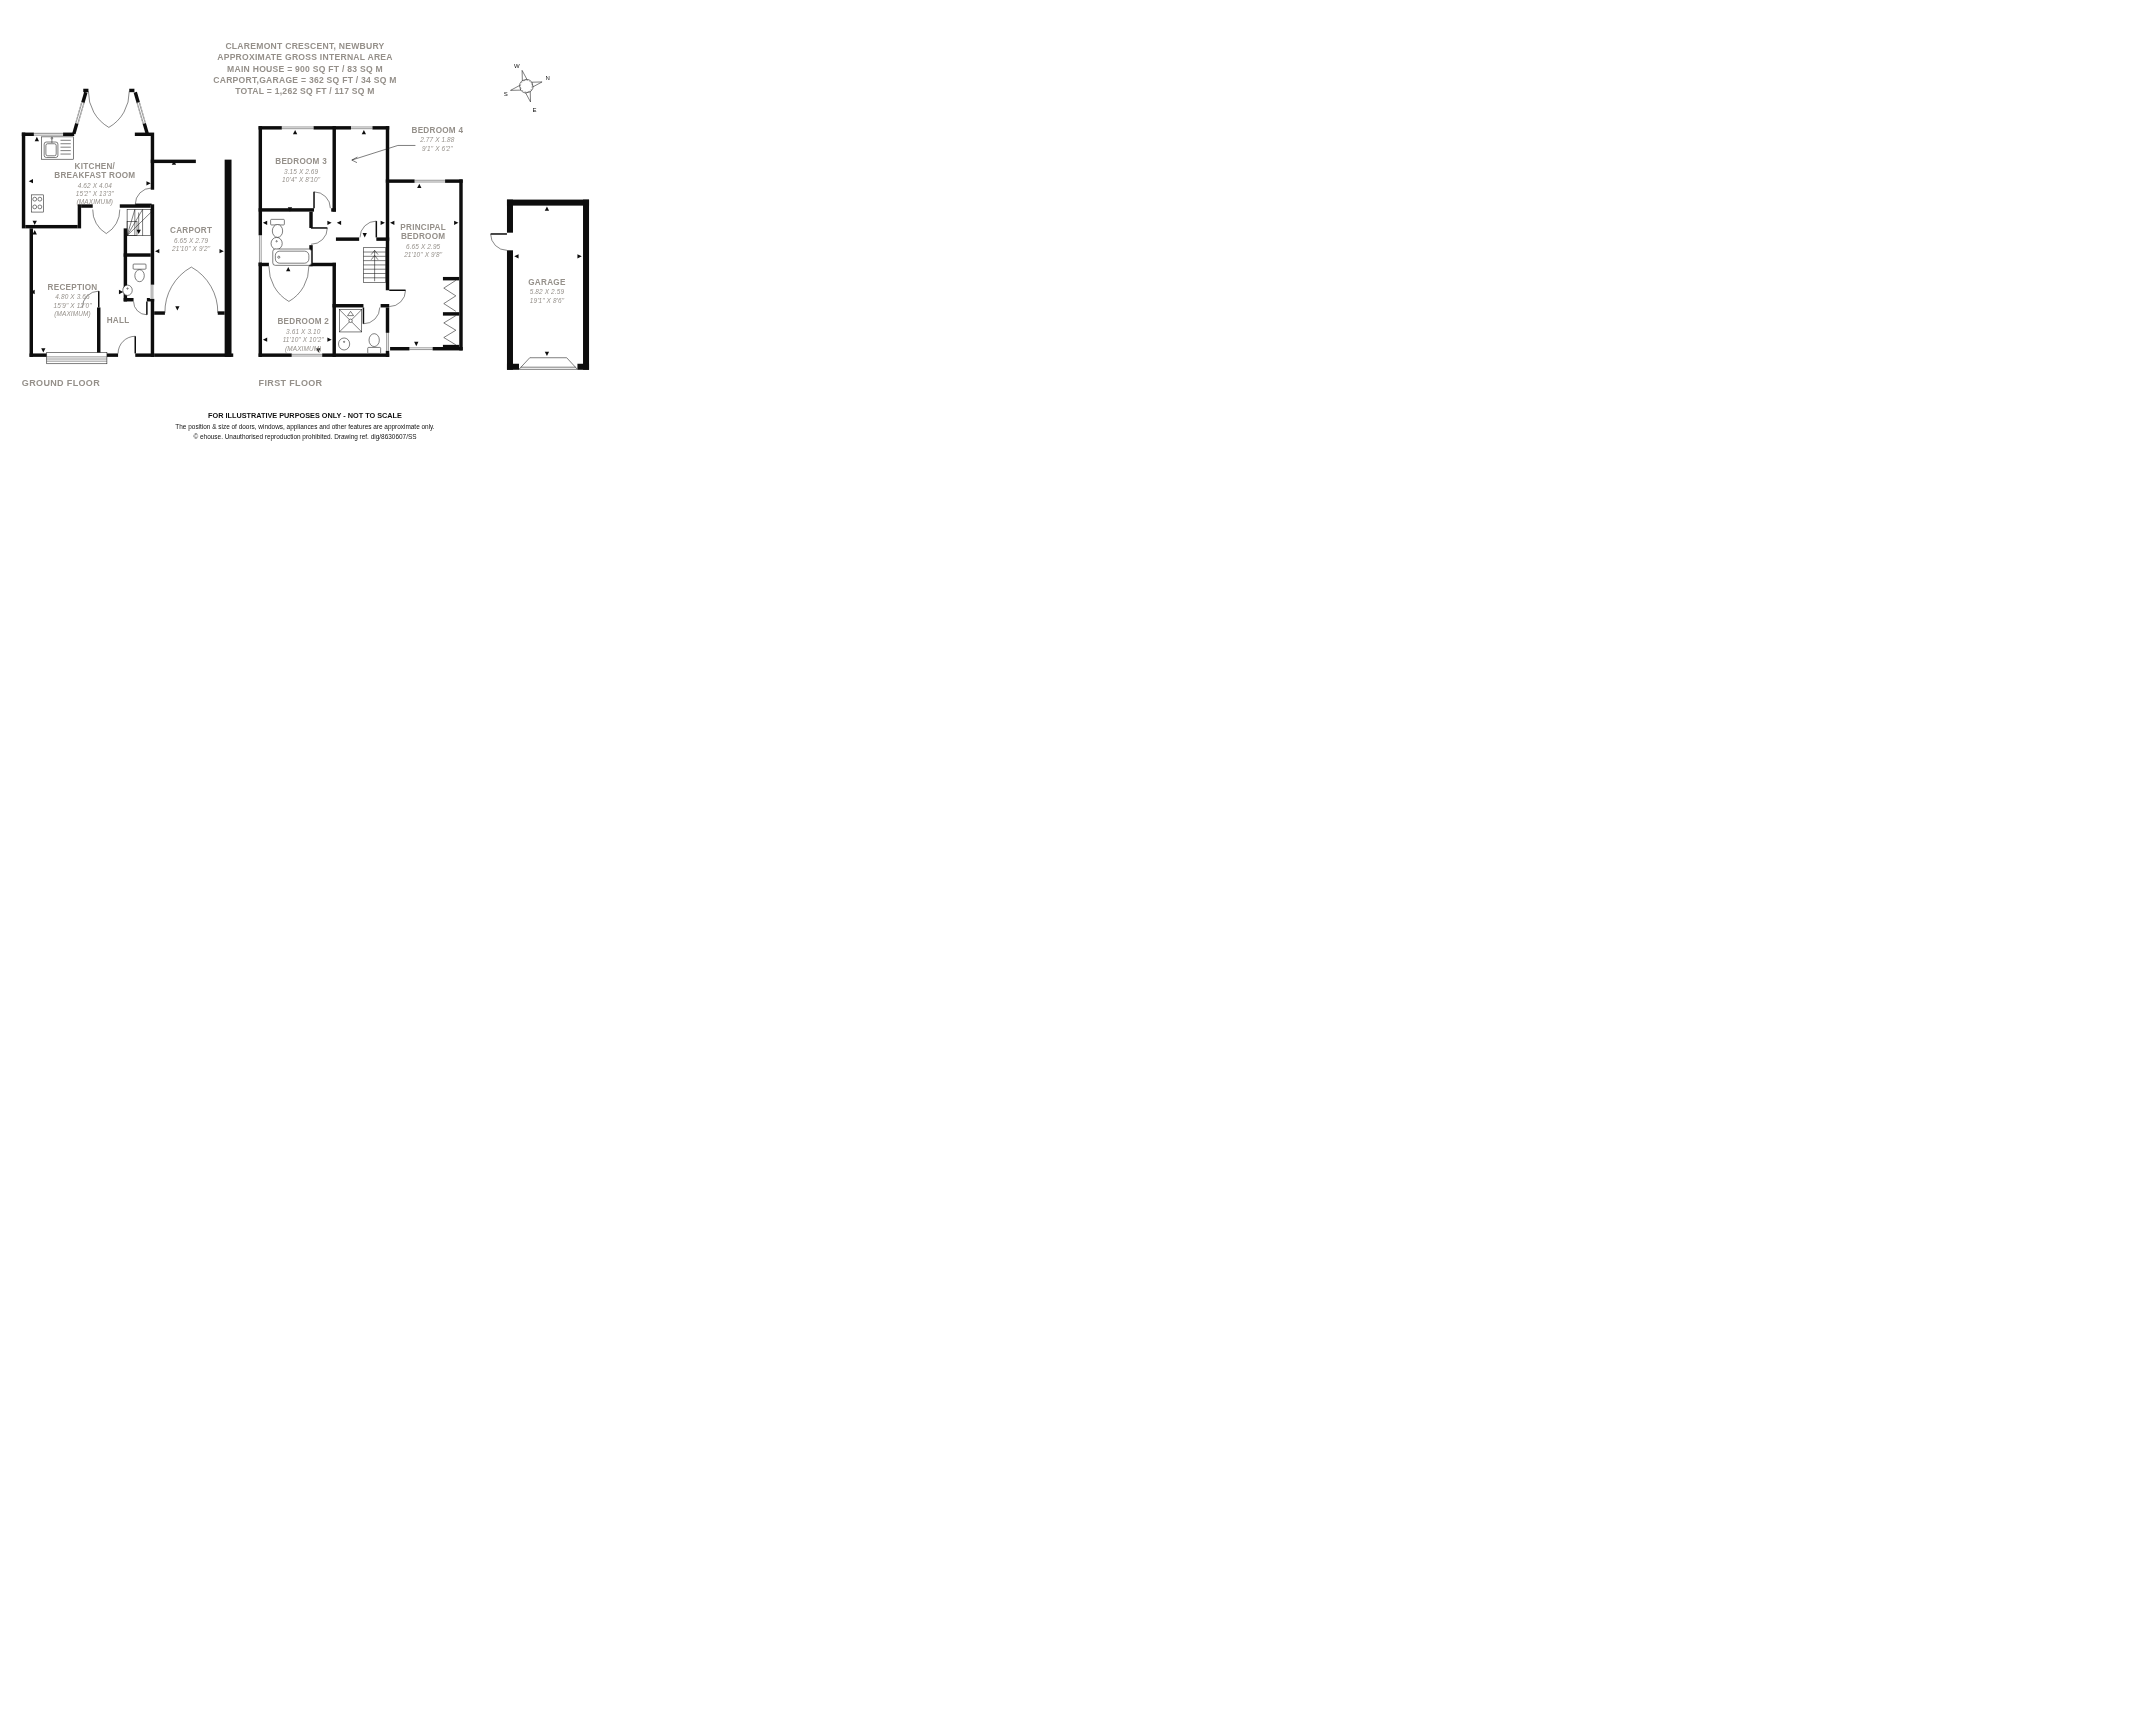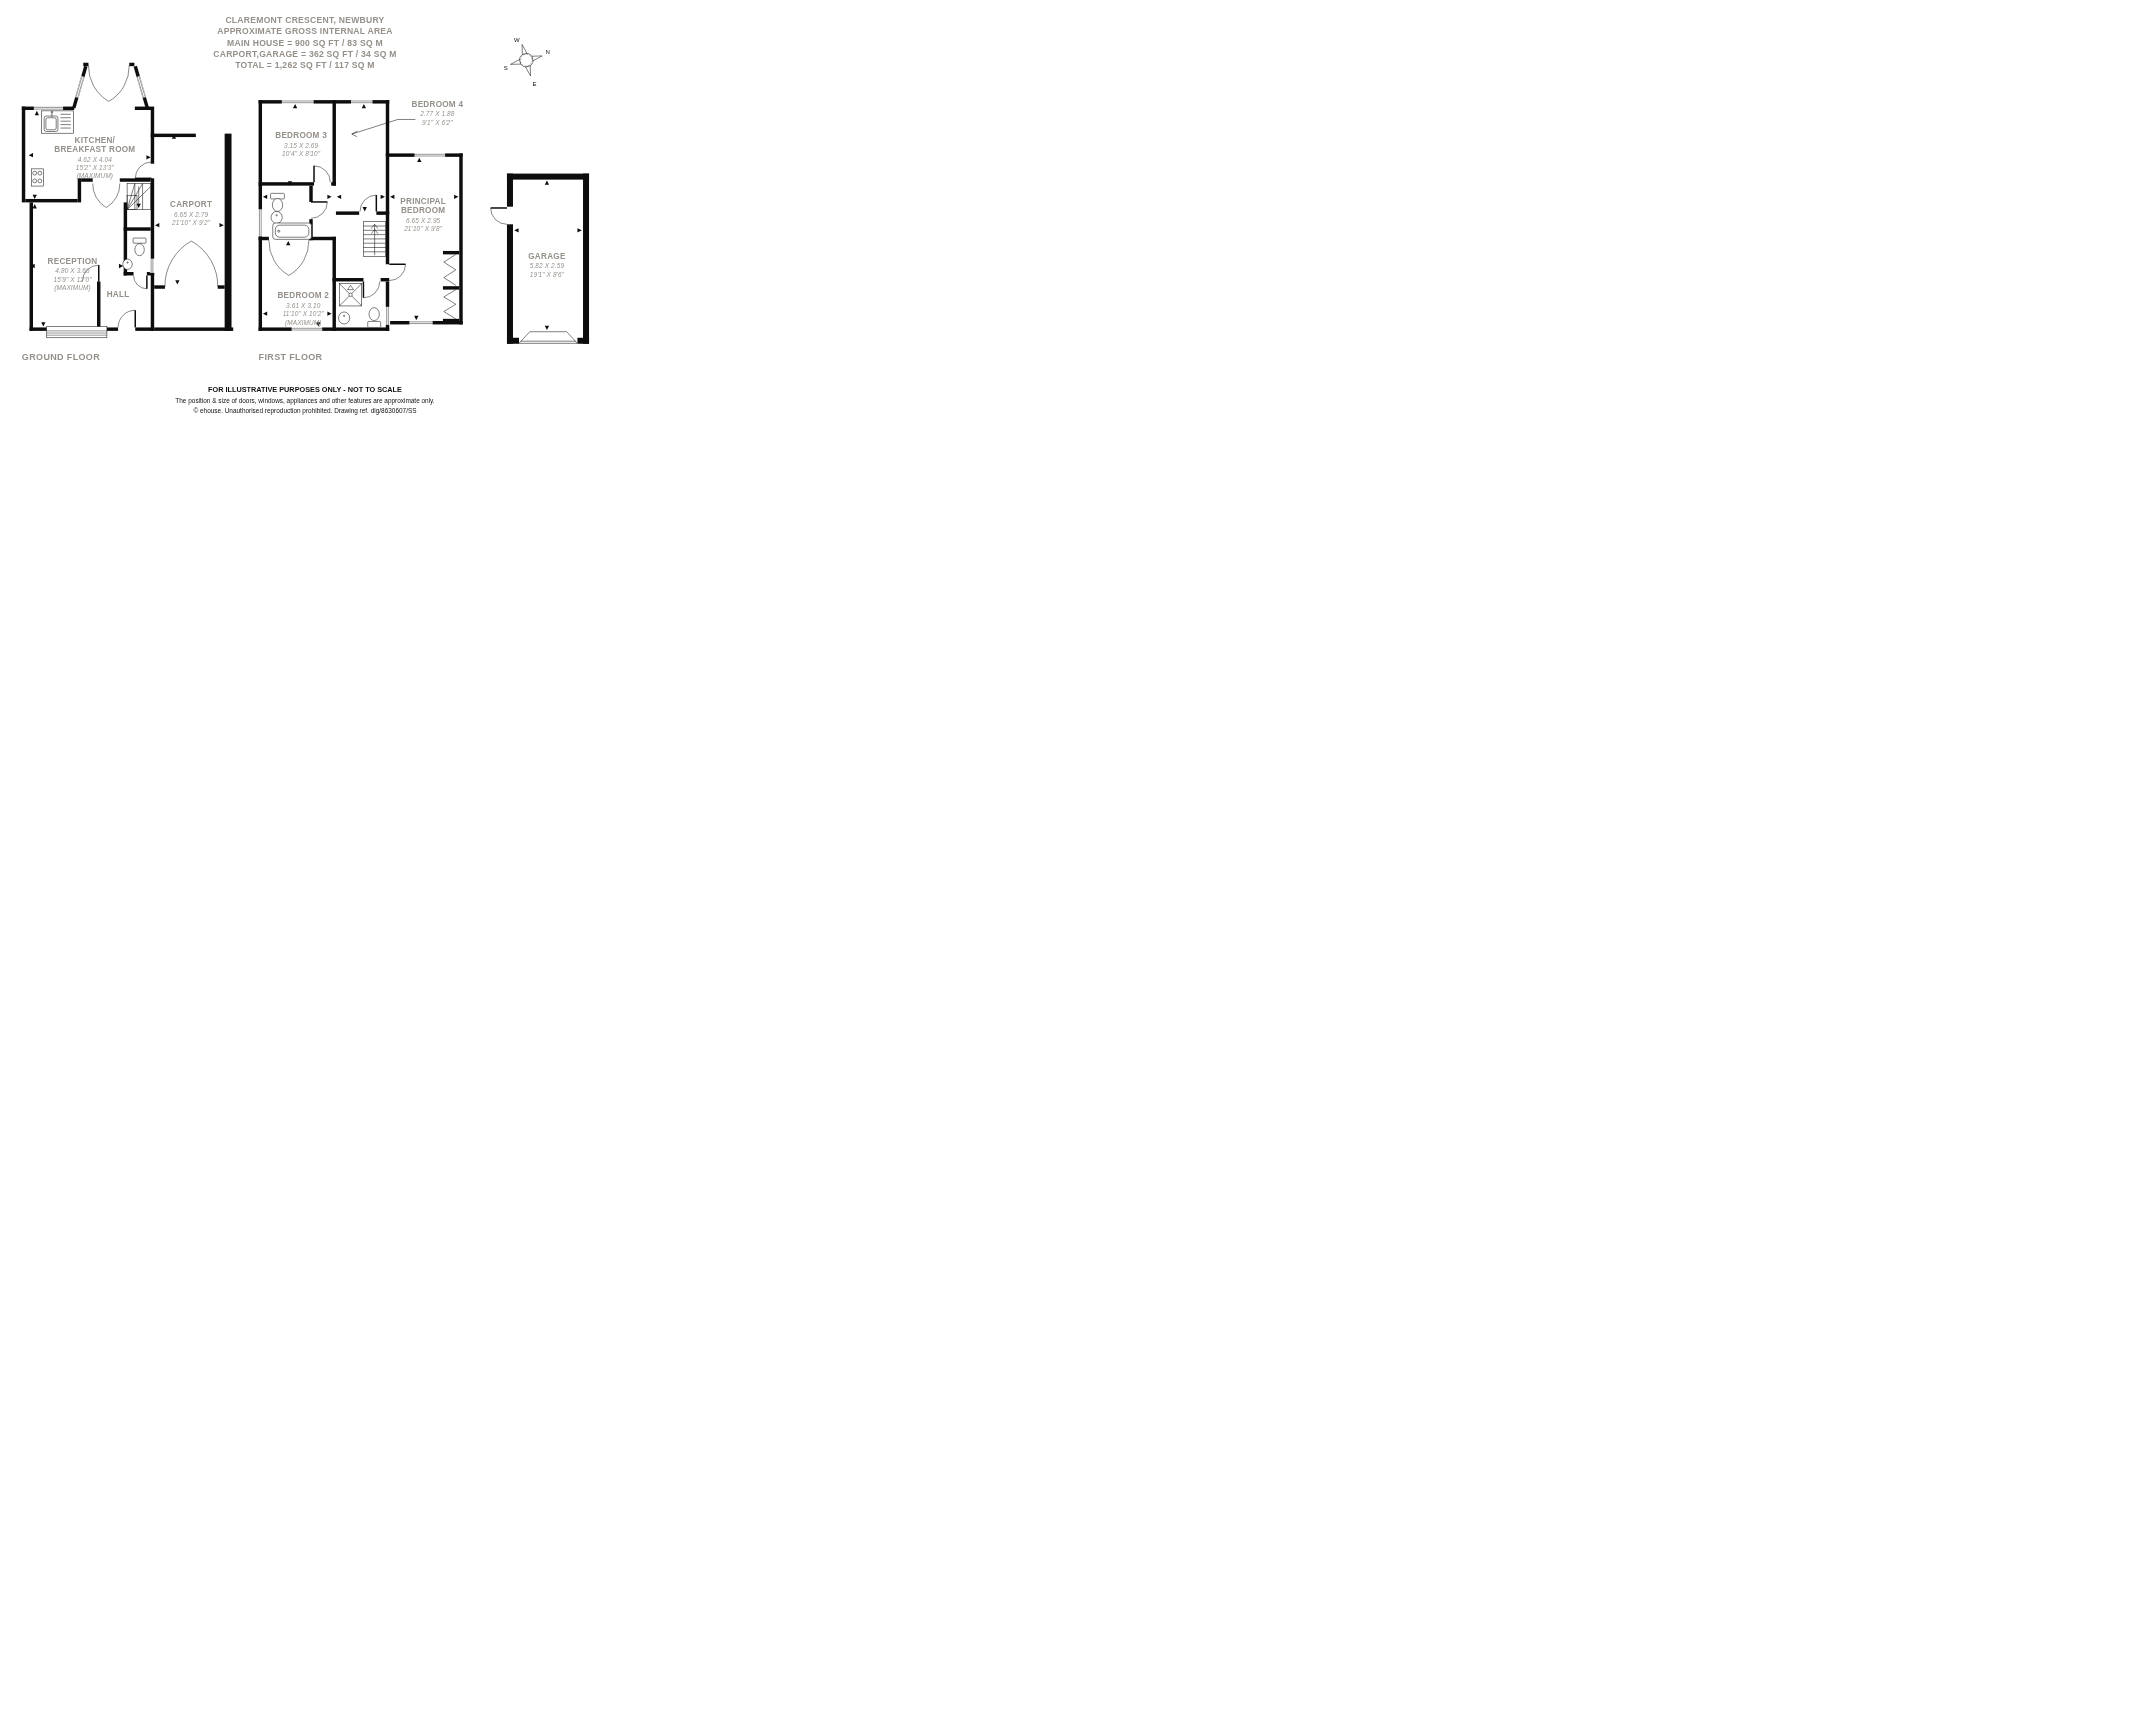--- a/index.html
+++ b/index.html
@@ -1,16 +1,16 @@
 <!DOCTYPE html>
 <html style="font-size:6.9px"><head>
 <meta charset="utf-8">
 <style>
   html,body{margin:0;padding:0;background:#ffffff;}
-  .page{width:610px;height:431px;position:relative;background:#fff;font-family:"Liberation Sans",sans-serif;}
+  .page{width:610px;height:431px;position:relative;background:#fff;font-family:"Liberation Sans",sans-serif;margin-top:26px;}
   svg{display:block;}
   .wall{fill:#0d0d0d;stroke:none;}
   .thin{stroke:#1a1a1a;stroke-width:1.3;fill:none;}
   .thinw{stroke:#1a1a1a;stroke-width:1.3;fill:#ffffff;}
   .arc{stroke:#1a1a1a;stroke-width:1.2;fill:none;}
   .leaf{stroke:#0d0d0d;stroke-width:3.5;fill:none;}
   .winband{fill:#ffffff;}
   .winline{stroke:#0d0d0d;stroke-width:1;fill:none;}
   .arr{fill:#0d0d0d;stroke:none;}
   .lbl{fill:#95908a;font-weight:bold;font-size:19px;text-anchor:middle;letter-spacing:.6px;}

